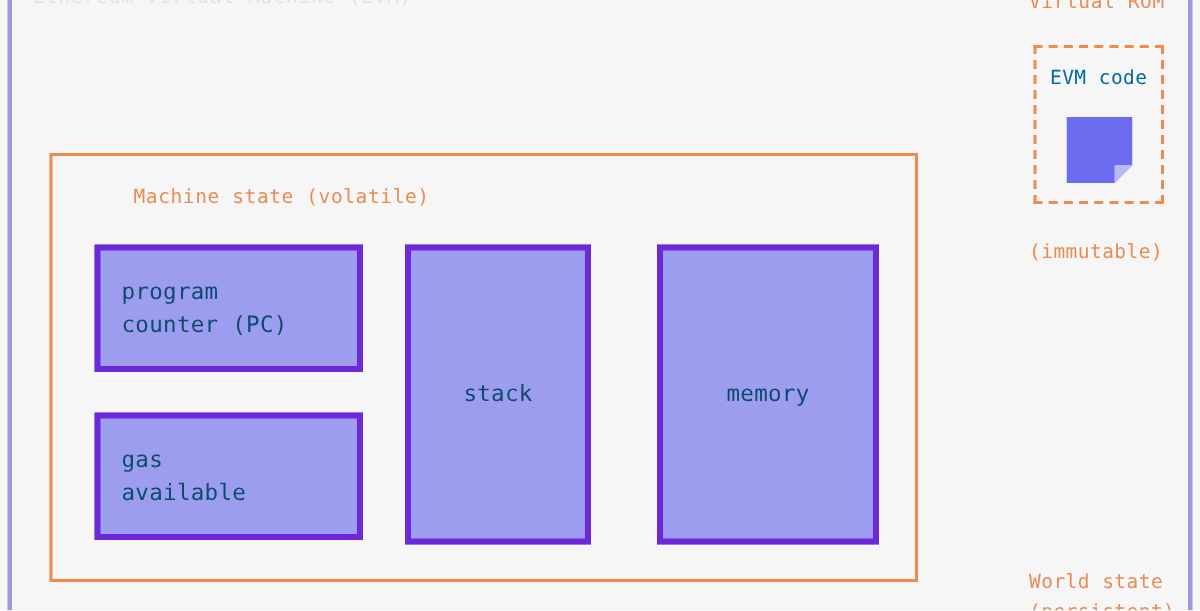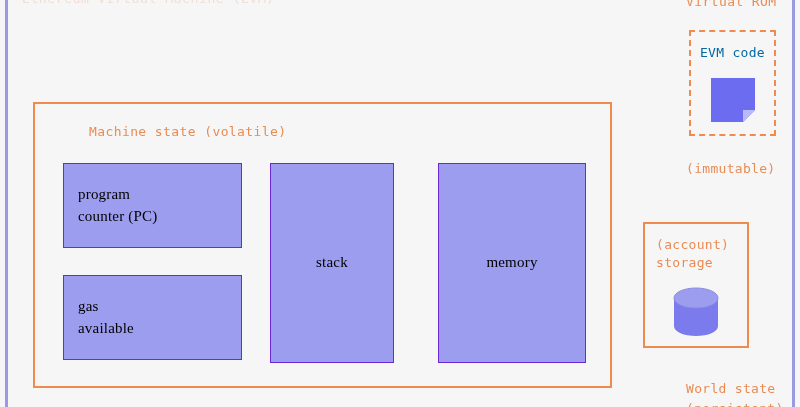--- a/index.html
+++ b/index.html
@@ -62,28 +62,27 @@
     color: #e98c54;
     letter-spacing: 0.4px;
     white-space: nowrap;
     padding-left: 26px;
   }
 
   
   .block {
     position: absolute;
     background: #9d9df0;
-    border: 1px solid #6d28d9;
-    box-sizing: border-box;
-    color: #000000;
+    border: 4px solid #6d28d9;
+    box-sizing: border-box;
+    color: #0c4a6e;
     font-size: 15px;
     line-height: 1.45;
     letter-spacing: 0.2px;
     white-space: pre;
-    font-family: Liberation Serif, serif;
   }
   .block.left-text {
     display: flex;
     align-items: center;
     justify-content: flex-start;
     padding-left: 14px;
   }
   .block.center-text {
     display: flex;
     align-items: center;
@@ -214,26 +213,17 @@
   <div class="rom-box">
     <div class="rom-box-label">EVM code</div>
     <svg class="doc-icon" viewBox="0 0 44 44">
       <path d="M0 0 H44 V32 L32 44 H0 Z" fill="#6c6cf0"></path>
       <path d="M44 32 L32 44 V32 Z" fill="#b9b9fa"></path>
     </svg>
   </div>
 
   <div class="immutable-label">(immutable)</div>
 
-  <div class="storage-box">
-    <div class="storage-label">(account)
-storage</div>
-    <svg class="db-icon" viewBox="0 0 48 52">
-      <path d="M2 12 V40 C2 46 12 50 24 50 C36 50 46 46 46 40 V12 Z" fill="#7b7bee"></path>
-      <ellipse cx="24" cy="12" rx="22" ry="10" fill="#9d9df0"></ellipse>
-      <ellipse cx="24" cy="12" rx="22" ry="10" fill="none" stroke="#8c8ce4" stroke-width="1"></ellipse>
-    </svg>
-  </div>
 
   <div class="world-state">World state
 (persistent)</div>
 
 </div>
 
 </body></html>

